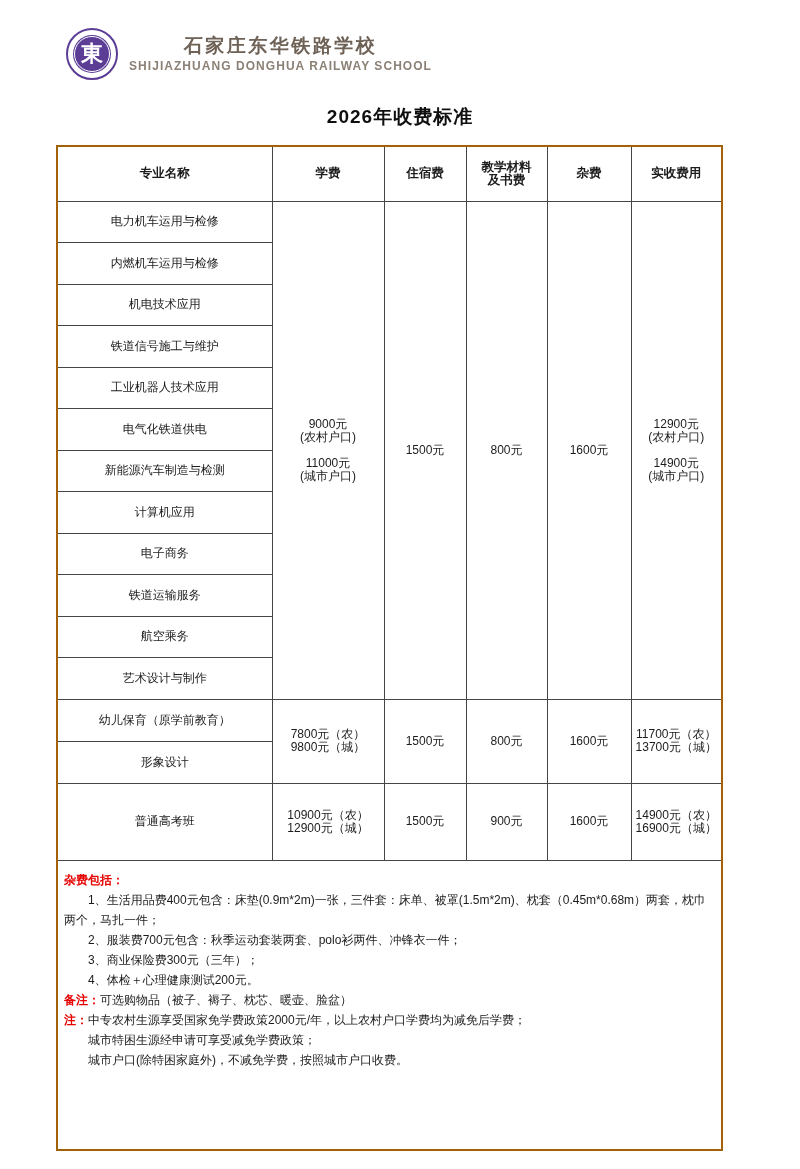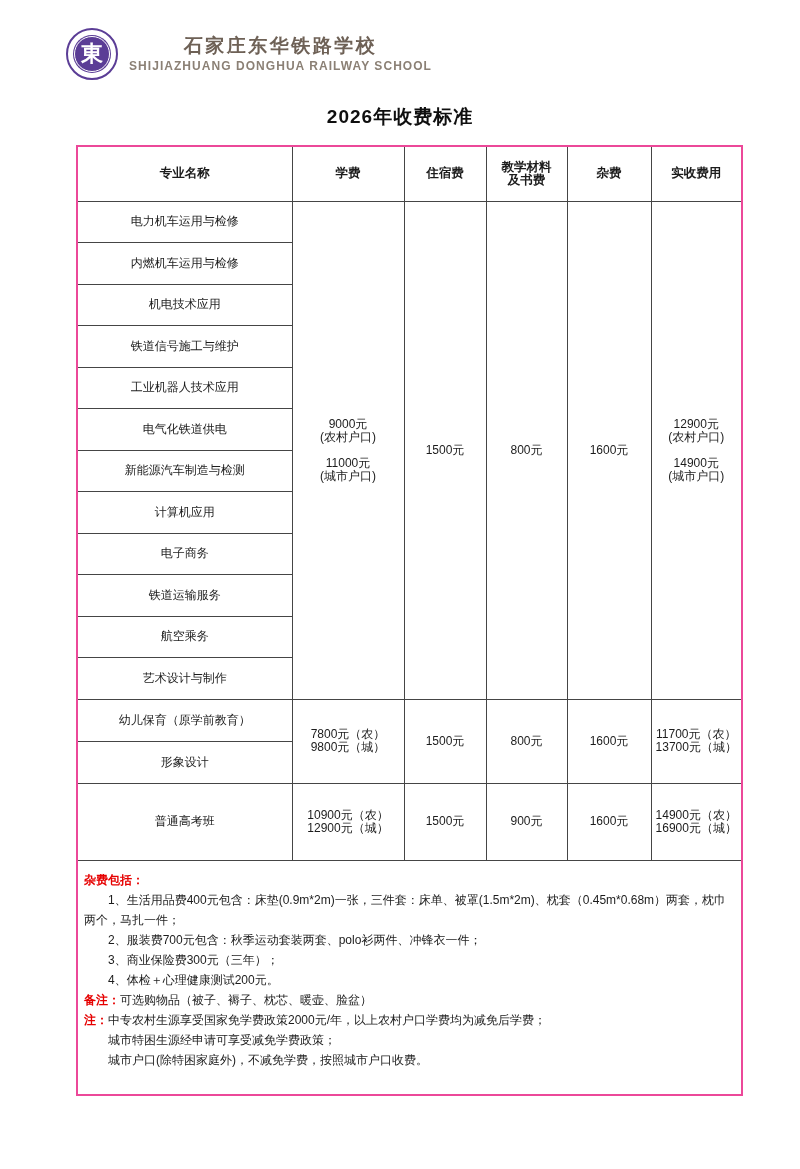--- a/index.html
+++ b/index.html
@@ -36,39 +36,39 @@
 
   
   .page-title {
     position:absolute; top:104px; left:0; width:100%;
     text-align:center; font-size:19px; font-weight:bold; color:#0f0f0f;
     letter-spacing:1px;
   }
 
   
   table.fee-table {
-    position:absolute; left:76px; top:145px; width:665px;
+    position:absolute; left:56px; top:145px; width:665px;
     border-collapse:collapse; table-layout:fixed;
-    border:2px solid #ec4899;
+    border:2px solid #a16207;
   }
   .fee-table td, .fee-table th {
     border:1px solid #454545;
     text-align:center; vertical-align:middle;
     font-size:12px; color:#1c1c1c; padding:2px; font-weight:normal;
   }
   .fee-table tr.header-row { height:55px; }
   .fee-table tr.header-row th { font-weight:bold; font-size:12.5px; }
   .fee-table tr.major-row { height:41.5px; }
   .fee-table tr.g2-row { height:42px; }
   .fee-table tr.g3-row { height:77px;margin-left:17px; }
   .multiline { white-space:pre-line; line-height:13px; }
 
   
   td.notes-cell {
-    height:235px; vertical-align:top; text-align:left;
+    height:290px; vertical-align:top; text-align:left;
     padding:9px 8px 0 6px; line-height:20px; font-size:12px;
   }
   .red-label { color:#e60000; font-weight:bold; }
   .note-item { text-indent:24px; }
   .note-cont { padding-left:24px; }
   .notes-block div { margin:0; }
 </style>
 </head>
 <body>
 

